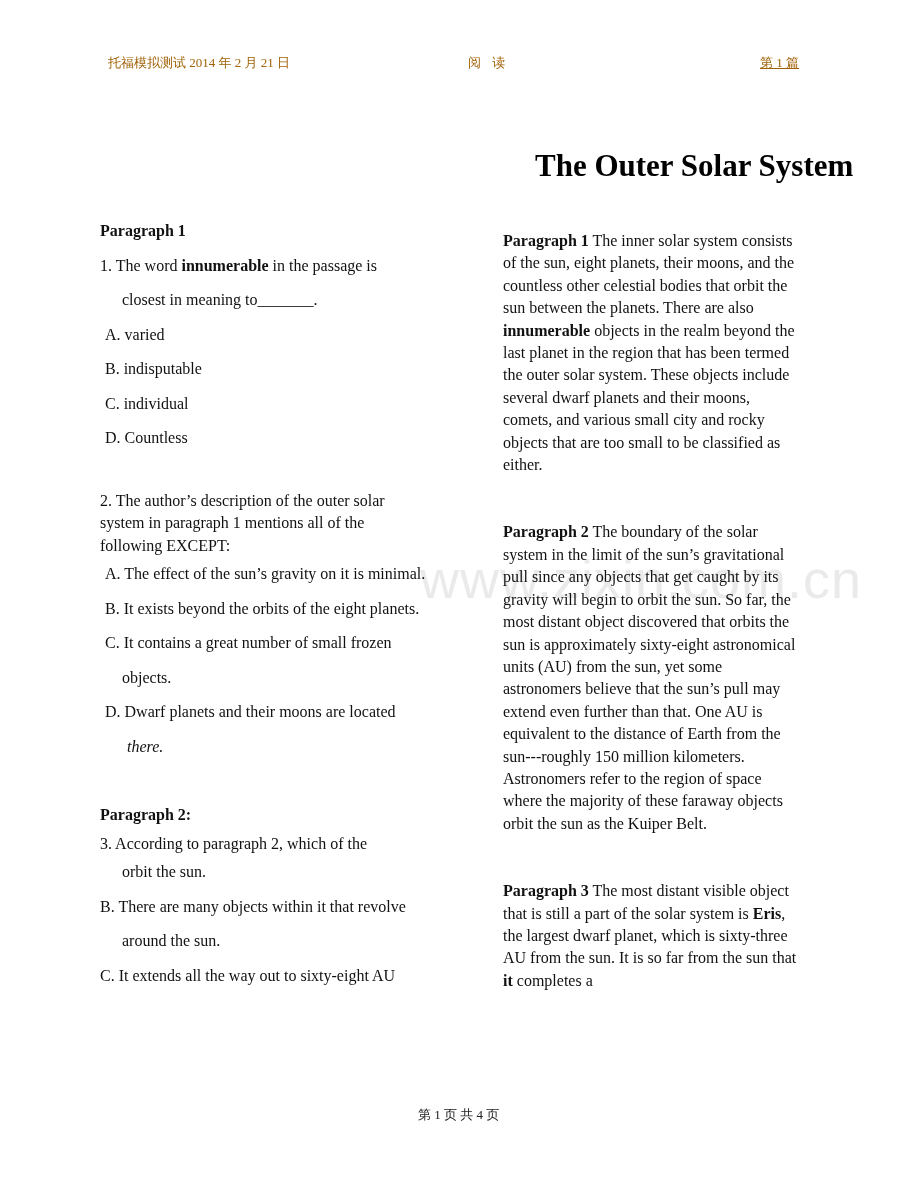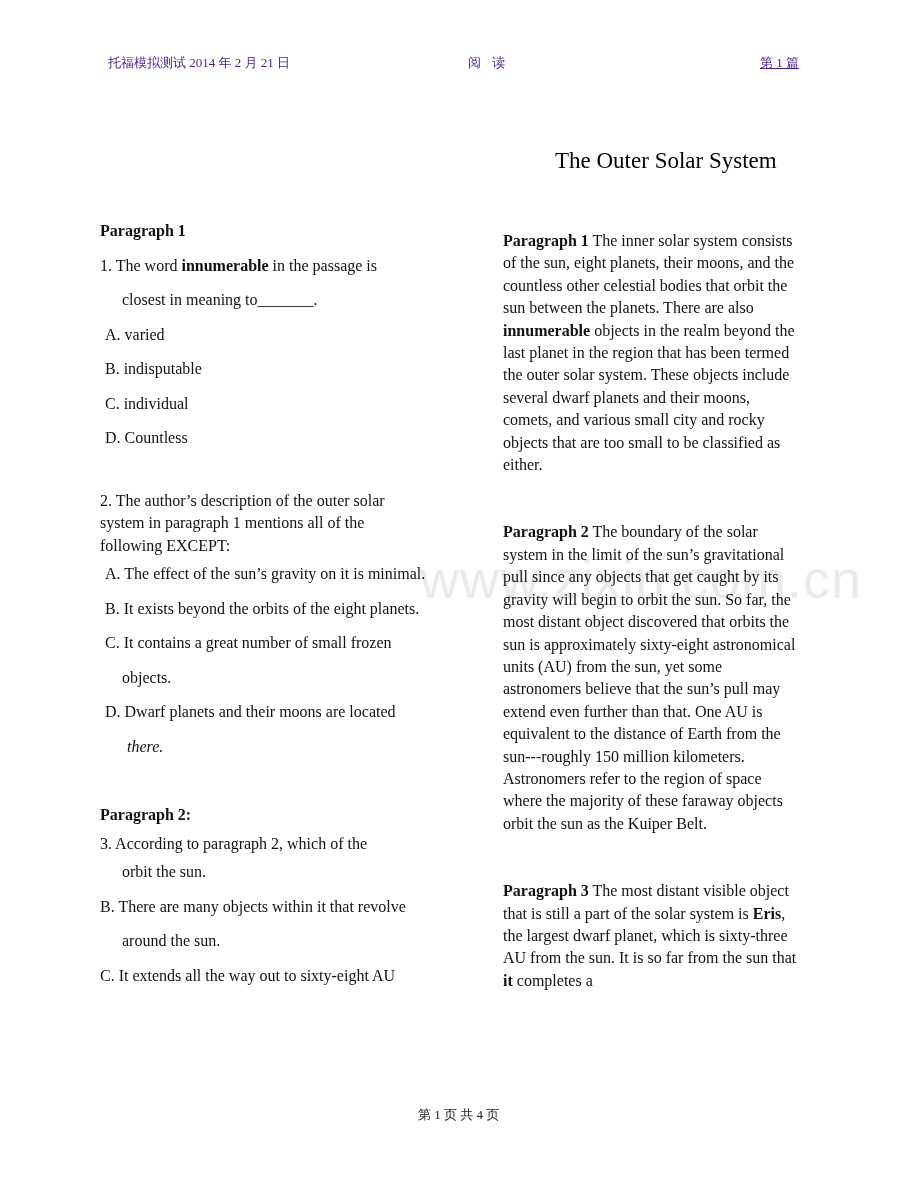--- a/index.html
+++ b/index.html
@@ -1,29 +1,29 @@
 <!DOCTYPE html>
 <html><head>
 <meta charset="utf-8">
 <style>
   html, body { margin: 0; padding: 0; background: #ffffff; }
   body {
     width: 920px; height: 1191px; position: relative; overflow: hidden;
     font-family: "Liberation Serif", "DejaVu Serif", serif; color: #111;
   }
   .hdr {
-    position: absolute; top: 54px; font-size: 13px; color: #4c1d95;
+    position: absolute; top: 54px; font-size: 13px; color: #a16207;
   }
   .hdr.left { left: 108px; }
   .hdr.center { left: 468px; letter-spacing: 4px; }
   .hdr.right { left: 760px; text-decoration: underline; }
 
   .title {
     position: absolute; left: 535px; top: 148px;
-    font-size: 23px; font-weight: normal; color: #000; margin-left: 20px;
+    font-size: 31px; font-weight: bold; color: #000;
   }
 
   .col-left {
     position: absolute; left: 100px; top: 214px; width: 370px;
     font-size: 16px; line-height: 22.5px;
   }
   .col-right {
     position: absolute; left: 503px; top: 230px; width: 300px;
     font-size: 16px; line-height: 22.4px;
   }

